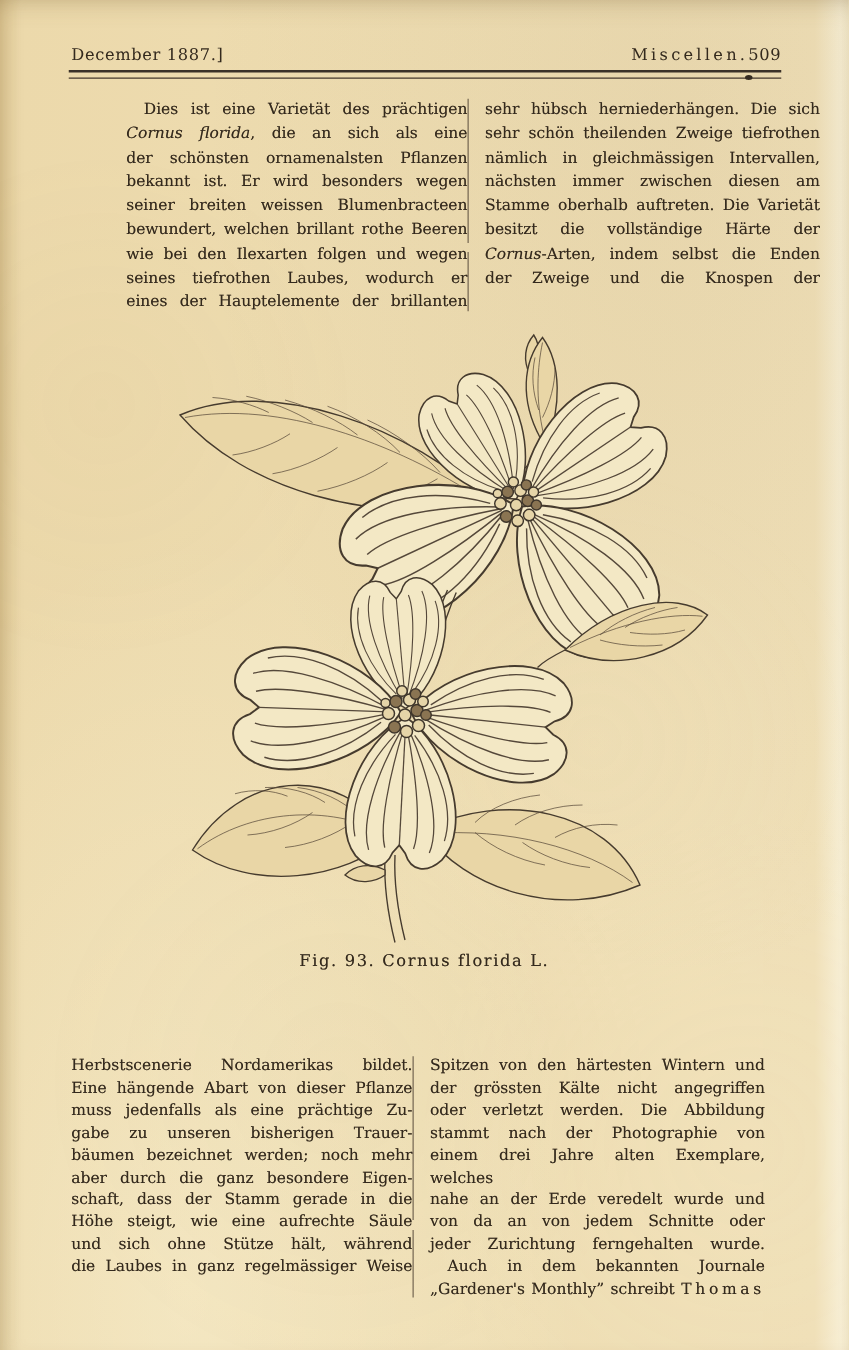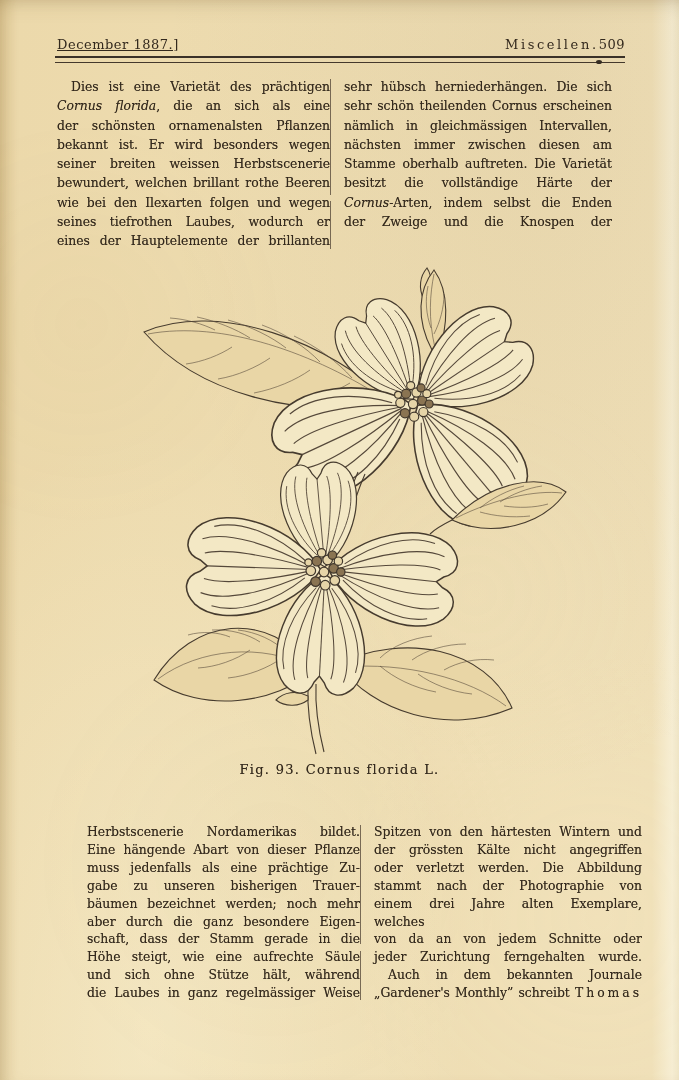--- a/index.html
+++ b/index.html
@@ -17,31 +17,31 @@
     box-shadow:inset 0 14px 22px -16px rgba(100,75,30,.35), inset 14px 0 22px -18px rgba(100,75,30,.3);}
   .mottle{position:absolute;inset:0;pointer-events:none;opacity:.5;
     background:
       radial-gradient(circle at 12% 30%, rgba(180,150,90,.08), transparent 22%),
       radial-gradient(circle at 70% 55%, rgba(255,248,220,.10), transparent 30%),
       radial-gradient(circle at 40% 80%, rgba(170,140,80,.07), transparent 26%),
       radial-gradient(circle at 88% 85%, rgba(255,248,222,.12), transparent 24%);}
 
   .header{position:absolute;top:37px;left:57px;width:568px;display:flex;align-items:baseline;
     font-size:13px;letter-spacing:.04em;}
-  .header-left{flex:0 0 auto;text-decoration:underline;}
+  .header-left{flex:0 0 auto;}
   .header-center{flex:1 1 auto;text-align:right;letter-spacing:.2em;}
   .header-right{flex:0 0 auto;}
 
   .rule{position:absolute;top:56px;left:55px;width:570px;height:4px;
     border-top:2px solid #3a3128;border-bottom:1px solid #45392c;}
   .blot{position:absolute;top:60px;left:596px;width:6px;height:4px;background:#352c22;border-radius:50%;}
 
   .two-col{position:absolute;left:57px;width:568px;display:flex;}
-  .text-top{top:77px;}
-  .text-bottom{top:823px;margin-left:30px;}
+  .text-top{top:77px;margin-left:44px;}
+  .text-bottom{top:843px;}
   .col{box-sizing:border-box;}
   .col-left{width:273px;}
   .col-right{width:281px;padding-left:13px;}
   .divider{width:1px;background:linear-gradient(#5a4c3c 0 68%, transparent 68% 72%, #5a4c3c 72%);margin:2px 0;opacity:.8;}
 
   .line{text-align:justify;text-align-last:justify;word-spacing:.02em;
     text-shadow:0 0 .4px rgba(52,40,24,.55);}
   .text-top .line{font-size:12.4px;line-height:19.3px;}
   .text-bottom .line{font-size:12.4px;line-height:17.9px;}
   .line.indent{text-indent:14px;}
@@ -73,30 +73,30 @@
 </div>
 <div class="rule"></div>
 <div class="blot"></div>
 
 <div class="two-col text-top">
   <div class="col col-left">
       <div class="line indent">Dies ist eine Varietät des prächtigen</div>
       <div class="line"><em>Cornus florida</em>, die an sich als eine</div>
       <div class="line">der schönsten ornamenalsten Pflanzen</div>
       <div class="line">bekannt ist. Er wird besonders wegen</div>
-      <div class="line">seiner breiten weissen Herbstscenerie</div>
+      <div class="line">seiner breiten weissen Blumenbracteen</div>
       <div class="line">bewundert, welchen brillant rothe Beeren</div>
       <div class="line">wie bei den Ilexarten folgen und wegen</div>
       <div class="line">seines tiefrothen Laubes, wodurch er</div>
       <div class="line">eines der Hauptelemente der brillanten</div>
     </div>
   <div class="divider"></div>
   <div class="col col-right">
       <div class="line">sehr hübsch herniederhängen.  Die sich</div>
-      <div class="line">sehr schön theilenden Cornus erscheinen</div>
+      <div class="line">sehr schön theilenden Zweige tiefrothen</div>
       <div class="line">nämlich in gleichmässigen Intervallen,</div>
       <div class="line">nächsten immer zwischen diesen am</div>
       <div class="line">Stamme oberhalb auftreten. Die Varietät</div>
       <div class="line">besitzt die vollständige Härte der</div>
       <div class="line"><em>Cornus</em>-Arten, indem selbst die Enden</div>
       <div class="line">der Zweige und die Knospen der</div>
     </div>
 </div>
 
 <div class="figure">
@@ -232,18 +232,19 @@
       <div class="line">und sich ohne Stütze hält, während</div>
       <div class="line">die Laubes in ganz regelmässiger Weise</div>
     </div>
   <div class="divider"></div>
   <div class="col col-right">
       <div class="line">Spitzen von den härtesten Wintern und</div>
       <div class="line">der grössten Kälte nicht angegriffen</div>
       <div class="line">oder verletzt werden.  Die Abbildung</div>
       <div class="line">stammt nach der Photographie von</div>
       <div class="line">einem drei Jahre alten Exemplare, welches</div>
+      <div class="line">nahe an der Erde veredelt wurde und</div>
       <div class="line">von da an von jedem Schnitte oder</div>
       <div class="line">jeder Zurichtung ferngehalten wurde.</div>
       <div class="line indent">Auch in dem bekannten Journale</div>
       <div class="line">„Gardener's Monthly” schreibt <span class="spaced">Thomas</span></div>
     </div>
 </div>
 
 </body></html>

